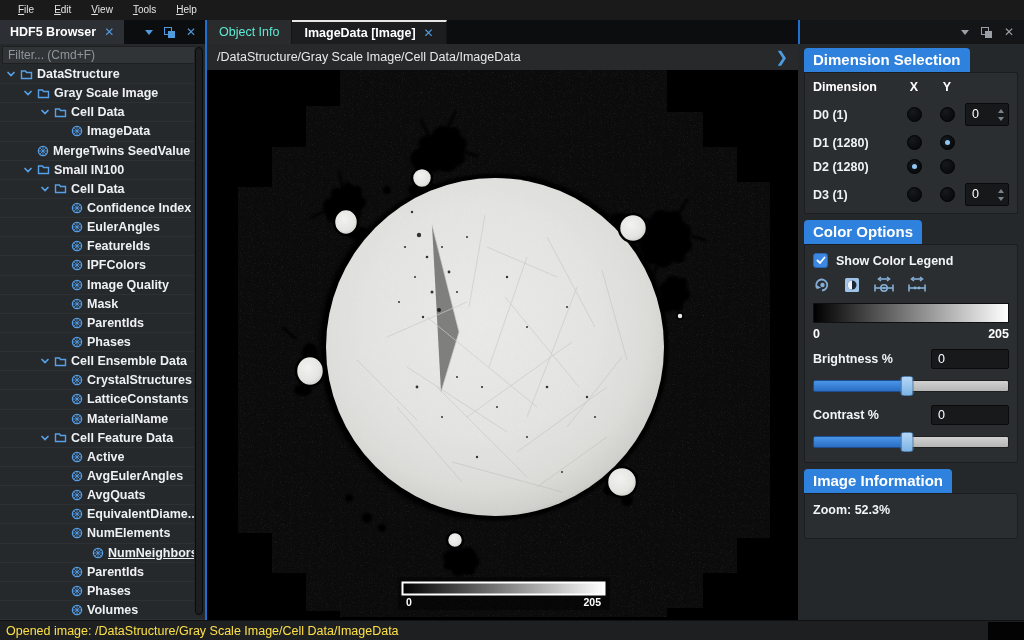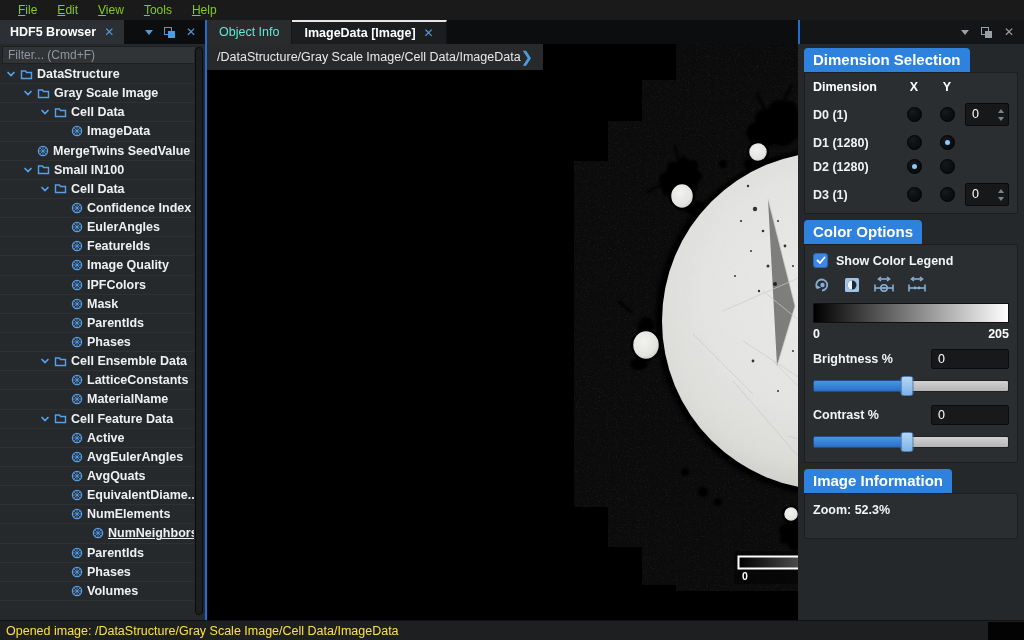--- a/index.html
+++ b/index.html
@@ -2,21 +2,21 @@
 <html><head>
 <meta charset="utf-8">
 <style>
   * { margin:0; padding:0; box-sizing:border-box; }
   html,body { width:1024px; height:640px; overflow:hidden; background:#000; }
   body { font-family:"Liberation Sans","DejaVu Sans",sans-serif; color:#e8ecef; }
   .window { position:relative; width:1024px; height:640px; background:#121416; display:flex; flex-direction:column; }
 
   
   .menubar { height:20px; background:#1a1a1a; display:flex; align-items:center; padding-left:8px; gap:0; flex:0 0 auto; }
-  .menu-item { display:inline-block; color:#84cc16; font-size:12px; padding:0 10px; line-height:20px; }
+  .menu-item { display:inline-block; color:#e5e5e5; font-size:10px; padding:0 10px; line-height:20px; }
   .menu-item::first-letter { text-decoration:underline; }
 
   
   .topstrip { height:24px; background:#0c0d0e; display:flex; flex:0 0 auto; }
   .ts-left { width:207px; display:flex; border-right:2px solid #1e6fd0; }
   .hdf5-tab { background:#2c2f33; display:flex; align-items:center; gap:8px; padding:0 10px; font-size:12.5px; font-weight:bold; color:#fff; }
   .close-x { color:#4f9be0; font-size:12px; font-weight:bold; cursor:default; }
   .panel-ctrls { flex:1; display:flex; align-items:center; justify-content:flex-end; gap:11px; padding-right:9px; background:#0c0d0e; }
   .ts-center { flex:1; display:flex; }
   .doc-tab { display:flex; align-items:center; gap:8px; padding:0 12px; font-size:12.5px; color:#5eead4; background:#292b2d; border-right:1px solid #151515; }
@@ -37,21 +37,21 @@
   .left-panel { width:207px; background:#26292c; border-right:2px solid #1e6fd0; display:flex; flex-direction:column; position:relative; }
   .filter-box { margin:2px 2px 1px 2px; height:18px; background:#313437; border:1px solid #1d1f21; color:#8f969c; font-size:12px; padding:0 5px; line-height:16px; }
   .tree { flex:1; overflow:hidden; position:relative; }
   .tree-row { height:19.15px; display:flex; align-items:center; border-bottom:1px solid #2e3134; font-size:12.5px; font-weight:600; color:#eef1f3; white-space:nowrap; }
   .tree-row .lbl { margin-left:4px; }
   .tree-ic { flex:0 0 auto; display:flex; align-items:center; }
   .scrollbar { position:absolute; right:1px; top:2px; bottom:4px; width:10px; background:#242629; border-radius:5px; }
   .scroll-thumb { position:absolute; left:1px; right:1px; top:1px; bottom:1px; background:#1c1e20; border:1px solid #0a0b0c; border-radius:4px; }
 
   
-  .center { flex:1; display:flex; min-width:0; background:#000; }
+  .center { flex:1; display:flex; flex-direction:column; min-width:0; background:#000; }
   .breadcrumb-bar { height:26px; background:#27292b; display:flex; align-items:center; padding:0 10px; font-size:12.5px; color:#e9e9e9; flex:0 0 auto; }
   .breadcrumb-bar .crumb { flex:1; }
   .bc-chevron { color:#4f9be0; font-size:15px; font-weight:bold; }
   .viewport { flex:1; position:relative; background:#000; overflow:hidden; }
 
   
   .right-panel { width:226px; background:#25282b; padding:4px 6px 0 6px; display:flex; flex-direction:column; }
   .grp { margin-bottom:6px; }
   .grp-tab { display:inline-block; background:#2e81dd; color:#fff; font-size:15px; font-weight:bold; padding:3px 9px 4px 9px; border-radius:4px 4px 0 0; }
   .grp-box { background:#2b2e31; border:1px solid #1b1d1f; border-radius:0 2px 2px 2px; padding:7px 8px; }
@@ -253,30 +253,30 @@
             </span>
             <span class="lbl">FeatureIds</span>
           </div>
           <div class="tree-row" style="padding-left: 71px;">
             <span class="tree-ic">
               <svg width="12" height="12" viewBox="0 0 12 12">
                 <circle cx="6" cy="6" r="4.6" fill="none" stroke="#56a0e8" stroke-width="1.3"></circle>
                 <path d="M1.6 6 H10.4 M6 1.6 V10.4 M3 3 L9 9 M9 3 L3 9" stroke="#56a0e8" stroke-width="0.8"></path>
               </svg>
             </span>
+            <span class="lbl">IPFColors</span>
+          </div>
+          <div class="tree-row" style="padding-left: 71px;">
+            <span class="tree-ic">
+              <svg width="12" height="12" viewBox="0 0 12 12">
+                <circle cx="6" cy="6" r="4.6" fill="none" stroke="#56a0e8" stroke-width="1.3"></circle>
+                <path d="M1.6 6 H10.4 M6 1.6 V10.4 M3 3 L9 9 M9 3 L3 9" stroke="#56a0e8" stroke-width="0.8"></path>
+              </svg>
+            </span>
             <span class="lbl">Image Quality</span>
-          </div>
-          <div class="tree-row" style="padding-left: 71px;">
-            <span class="tree-ic">
-              <svg width="12" height="12" viewBox="0 0 12 12">
-                <circle cx="6" cy="6" r="4.6" fill="none" stroke="#56a0e8" stroke-width="1.3"></circle>
-                <path d="M1.6 6 H10.4 M6 1.6 V10.4 M3 3 L9 9 M9 3 L3 9" stroke="#56a0e8" stroke-width="0.8"></path>
-              </svg>
-            </span>
-            <span class="lbl">IPFColors</span>
           </div>
           <div class="tree-row" style="padding-left: 71px;">
             <span class="tree-ic">
               <svg width="12" height="12" viewBox="0 0 12 12">
                 <circle cx="6" cy="6" r="4.6" fill="none" stroke="#56a0e8" stroke-width="1.3"></circle>
                 <path d="M1.6 6 H10.4 M6 1.6 V10.4 M3 3 L9 9 M9 3 L3 9" stroke="#56a0e8" stroke-width="0.8"></path>
               </svg>
             </span>
             <span class="lbl">Mask</span>
           </div>
@@ -303,20 +303,29 @@
               <svg width="10" height="10" viewBox="0 0 10 10">
                 <path d="M2 3.5 L5 6.6 L8 3.5" fill="none" stroke="#56a0e8" stroke-width="1.7" stroke-linecap="round"></path>
               </svg>
             </span>
             <span class="tree-ic">
               <svg width="13" height="11" viewBox="0 0 13 11">
                 <path d="M1.5 3.5 V2 h4 l1 1.5 h5 V9.5 h-10 Z" fill="none" stroke="#56a0e8" stroke-width="1.4"></path>
               </svg>
             </span>
             <span class="lbl">Cell Ensemble Data</span>
+          </div>
+          <div class="tree-row" style="padding-left: 71px;">
+            <span class="tree-ic">
+              <svg width="12" height="12" viewBox="0 0 12 12">
+                <circle cx="6" cy="6" r="4.6" fill="none" stroke="#56a0e8" stroke-width="1.3"></circle>
+                <path d="M1.6 6 H10.4 M6 1.6 V10.4 M3 3 L9 9 M9 3 L3 9" stroke="#56a0e8" stroke-width="0.8"></path>
+              </svg>
+            </span>
+            <span class="lbl">CrystalStructures</span>
           </div>
           <div class="tree-row" style="padding-left: 71px;">
             <span class="tree-ic">
               <svg width="12" height="12" viewBox="0 0 12 12">
                 <circle cx="6" cy="6" r="4.6" fill="none" stroke="#56a0e8" stroke-width="1.3"></circle>
                 <path d="M1.6 6 H10.4 M6 1.6 V10.4 M3 3 L9 9 M9 3 L3 9" stroke="#56a0e8" stroke-width="0.8"></path>
               </svg>
             </span>
             <span class="lbl">LatticeConstants</span>
           </div>

